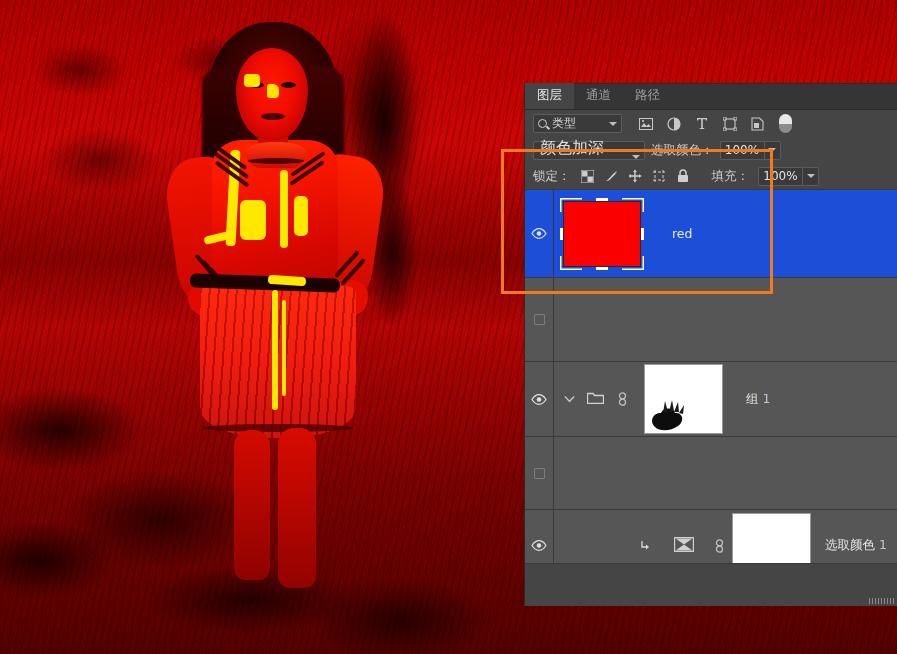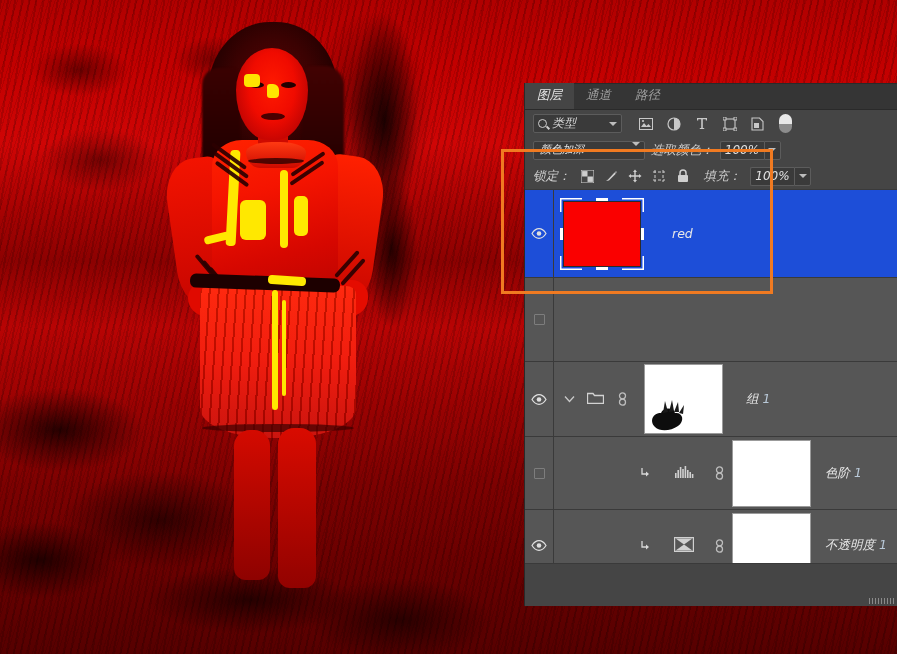--- a/index.html
+++ b/index.html
@@ -2,21 +2,21 @@
 <html><head>
 <meta charset="utf-8">
 <style>
   * { box-sizing: border-box; margin: 0; padding: 0; }
   html, body {
     width: 897px; height: 654px;
     overflow: hidden;
     font-family: "DejaVu Sans", "Liberation Sans", sans-serif;
     background: #000;
   }
-  #root { position: relative; width: 897px; height: 654px; font-style: italic; }
+  #root { position: relative; width: 897px; height: 654px; }
 
   
   #canvas-image {
     position: absolute; inset: 0;
     background:
       
       radial-gradient(ellipse 120px 60px at 60px 430px, rgba(20,0,0,.85), transparent 70%),
       radial-gradient(ellipse 140px 70px at 160px 520px, rgba(25,0,0,.75), transparent 70%),
       radial-gradient(ellipse 110px 55px at 40px 560px, rgba(15,0,0,.8), transparent 70%),
       radial-gradient(ellipse 150px 48px at 250px 600px, rgba(18,0,0,.75), transparent 70%),
@@ -159,21 +159,21 @@
   .mag { width:9px; height:9px; border:1.5px solid #cfcfcf; border-radius:50%; position:relative; flex:0 0 auto;}
   .mag::after{content:'';position:absolute;width:1.5px;height:4px;background:#cfcfcf;right:-2px;bottom:-3px;transform:rotate(-45deg);}
   .chev { width:0;height:0;border-left:4px solid transparent;border-right:4px solid transparent;border-top:4px solid #bdbdbd; }
   #filter-icons { display:flex; align-items:center; gap: 13px; margin-left: 16px; color:#c8c8c8;}
   .ficon { width:15px; height:15px; display:flex; align-items:center; justify-content:center; cursor:pointer;}
   #filter-toggle { width:13px;height:19px;border-radius:7px;background:linear-gradient(to bottom,#e8e8e8 0 55%,#8c8c8c 55% 100%); margin-left:14px;}
   
   #blend-row { height: 26px; display:flex; align-items:center; padding: 0 8px; gap:6px; }
   #blend-select {
     width: 112px; height: 19px; background:#3a3a3a; border:1px solid #5c5c5c; border-radius:2px;
-    display:flex; align-items:flex-start; justify-content:space-between; padding: 0 4px 0 6px; font-size:11px; color:#e0e0e0;
+    display:flex; align-items:flex-end; justify-content:space-between; padding: 0 4px 0 6px; font-size:16px; color:#e0e0e0;
   }
   .lbl { font-size:12.5px; color:#cfcfcf; white-space:nowrap;}
   .numbox { width:44px;height:19px;background:#3a3a3a;border:1px solid #5c5c5c;border-right:none;border-radius:2px 0 0 2px;
             display:flex;align-items:center;justify-content:center;font-size:12px;color:#e2e2e2;}
   .numchev { width:17px;height:19px;background:#3a3a3a;border:1px solid #5c5c5c;border-radius:0 2px 2px 0;display:flex;align-items:center;justify-content:center;}
   
   #lock-row { height: 27px; display:flex; align-items:center; padding: 0 8px; gap:9px; border-bottom:1px solid #3a3a3a;}
   .lockicon { width:15px;height:15px;display:flex;align-items:center;justify-content:center;cursor:pointer;}
   
   #layer-list { position:absolute; left:0; top: 106px; right:0; height: 374px; overflow:hidden; }
@@ -352,21 +352,21 @@
         <svg width="14" height="14" viewBox="0 0 14 14">
             <path d="M3 1 V13 M11 1 V13 M1 3 H13 M1 11 H13" stroke="#cfcfcf" stroke-width="1" fill="none" stroke-dasharray="3 2"></path>
           </svg>
       </span>
       <span class="lockicon">
         <svg width="12" height="14" viewBox="0 0 12 14">
             <path d="M3 6 V4 a3 3 0 0 1 6 0 V6" fill="none" stroke="#cfcfcf" stroke-width="1.5"></path>
             <rect x="1" y="6" width="10" height="7" rx="1" fill="#cfcfcf"></rect>
           </svg>
       </span>
-      <span class="lbl" style="margin-left:4px">填充：</span>
+      <span class="lbl" style="margin-left:12px">填充：</span>
       <div style="display:flex">
         <div class="numbox">100%</div>
         <div class="numchev">
             <span class="chev"></span>
           </div>
       </div>
     </div>
 
     <div id="layer-list">
 
@@ -429,76 +429,53 @@
             </svg>
           </div>
           <span class="layer-name" style="margin-left:14px"><span>组</span> <span class="num">1</span></span>
         </div>
       </div>
 
       <div class="layer-row" style="height:73px">
         <div class="eye-cell">
           <span class="eye-off"></span>
         </div>
+      </div>
+
+      <div class="layer-row" style="height:72px">
+        <div class="eye-cell">
+          <svg width="16" height="11" viewBox="0 0 16 11">
+              <path d="M8 0.7 C12 0.7 15 5.5 15 5.5 C15 5.5 12 10.3 8 10.3 C4 10.3 1 5.5 1 5.5 C1 5.5 4 0.7 8 0.7 Z" fill="none" stroke="#e0e0e0" stroke-width="1.2"></path>
+              <circle cx="8" cy="5.5" r="2.3" fill="#e0e0e0"></circle>
+            </svg>
+        </div>
         <div class="thumbs" style="padding-left:0">
           <span style="width:84px"></span>
           <span class="clip-arrow">
             <svg width="12" height="12" viewBox="0 0 12 12">
                 <path d="M3 1 V7 H9" fill="none" stroke="#d8d8d8" stroke-width="1.3"></path>
                 <path d="M7 4.5 L10 7 L7 9.5 Z" fill="#d8d8d8"></path>
               </svg>
           </span>
           <span style="width:22px"></span>
           <span>
-            <svg width="20" height="13" viewBox="0 0 20 13">
-                <path d="M1 13 V8 H2.6 V13 M3.4 13 V5 H5 V13 M5.8 13 V2 H7.4 V13 M8.2 13 V4 H9.8 V13 M10.6 13 V1 H12.2 V13 M13 13 V5 H14.6 V13 M15.4 13 V7 H17 V13 M17.8 13 V9 H19.4 V13" fill="#d0d0d0"></path>
+            <svg width="20" height="15" viewBox="0 0 20 15">
+                <rect x="0.6" y="0.6" width="18.8" height="13.8" fill="none" stroke="#d0d0d0" stroke-width="1.2"></rect>
+                <path d="M1.6 1.6 L10 7.5 L18.4 1.6 Z" fill="#d0d0d0"></path>
+                <path d="M1.6 13.4 L10 7.5 L18.4 13.4 Z" fill="#d0d0d0"></path>
               </svg>
           </span>
           <span class="link-ico" style="margin-left:20px">
             <svg width="9" height="14" viewBox="0 0 9 14">
                 <rect x="1.5" y="0.8" width="6" height="6" rx="3" fill="none" stroke="#bdbdbd" stroke-width="1.3"></rect>
                 <rect x="1.5" y="7.2" width="6" height="6" rx="3" fill="none" stroke="#bdbdbd" stroke-width="1.3"></rect>
               </svg>
           </span>
-          <div class="thumb" style="width:79px;height:67px;background:#fff;margin-left:4px"></div>
-          <span class="layer-name" style="margin-left:14px"><span>色阶</span> <span class="num">1</span></span>
-        </div>
-      </div>
-
-      <div class="layer-row" style="height:72px">
-        <div class="eye-cell">
-          <svg width="16" height="11" viewBox="0 0 16 11">
-              <path d="M8 0.7 C12 0.7 15 5.5 15 5.5 C15 5.5 12 10.3 8 10.3 C4 10.3 1 5.5 1 5.5 C1 5.5 4 0.7 8 0.7 Z" fill="none" stroke="#e0e0e0" stroke-width="1.2"></path>
-              <circle cx="8" cy="5.5" r="2.3" fill="#e0e0e0"></circle>
-            </svg>
-        </div>
-        <div class="thumbs" style="padding-left:0">
-          <span style="width:84px"></span>
-          <span class="clip-arrow">
-            <svg width="12" height="12" viewBox="0 0 12 12">
-                <path d="M3 1 V7 H9" fill="none" stroke="#d8d8d8" stroke-width="1.3"></path>
-                <path d="M7 4.5 L10 7 L7 9.5 Z" fill="#d8d8d8"></path>
-              </svg>
-          </span>
-          <span style="width:22px"></span>
-          <span>
-            <svg width="20" height="15" viewBox="0 0 20 15">
-                <rect x="0.6" y="0.6" width="18.8" height="13.8" fill="none" stroke="#d0d0d0" stroke-width="1.2"></rect>
-                <path d="M1.6 1.6 L10 7.5 L18.4 1.6 Z" fill="#d0d0d0"></path>
-                <path d="M1.6 13.4 L10 7.5 L18.4 13.4 Z" fill="#d0d0d0"></path>
-              </svg>
-          </span>
-          <span class="link-ico" style="margin-left:20px">
-            <svg width="9" height="14" viewBox="0 0 9 14">
-                <rect x="1.5" y="0.8" width="6" height="6" rx="3" fill="none" stroke="#bdbdbd" stroke-width="1.3"></rect>
-                <rect x="1.5" y="7.2" width="6" height="6" rx="3" fill="none" stroke="#bdbdbd" stroke-width="1.3"></rect>
-              </svg>
-          </span>
           <div class="thumb" style="width:79px;height:66px;background:#fff;margin-left:4px"></div>
-          <span class="layer-name" style="margin-left:14px"><span>不透明度</span> <span class="num">1</span></span>
+          <span class="layer-name" style="margin-left:14px"><span>选取颜色</span> <span class="num">1</span></span>
         </div>
       </div>
 
     </div>
 
     <div id="panel-footer">
       <div id="resize-grip"></div>
     </div>
   </div>
 

